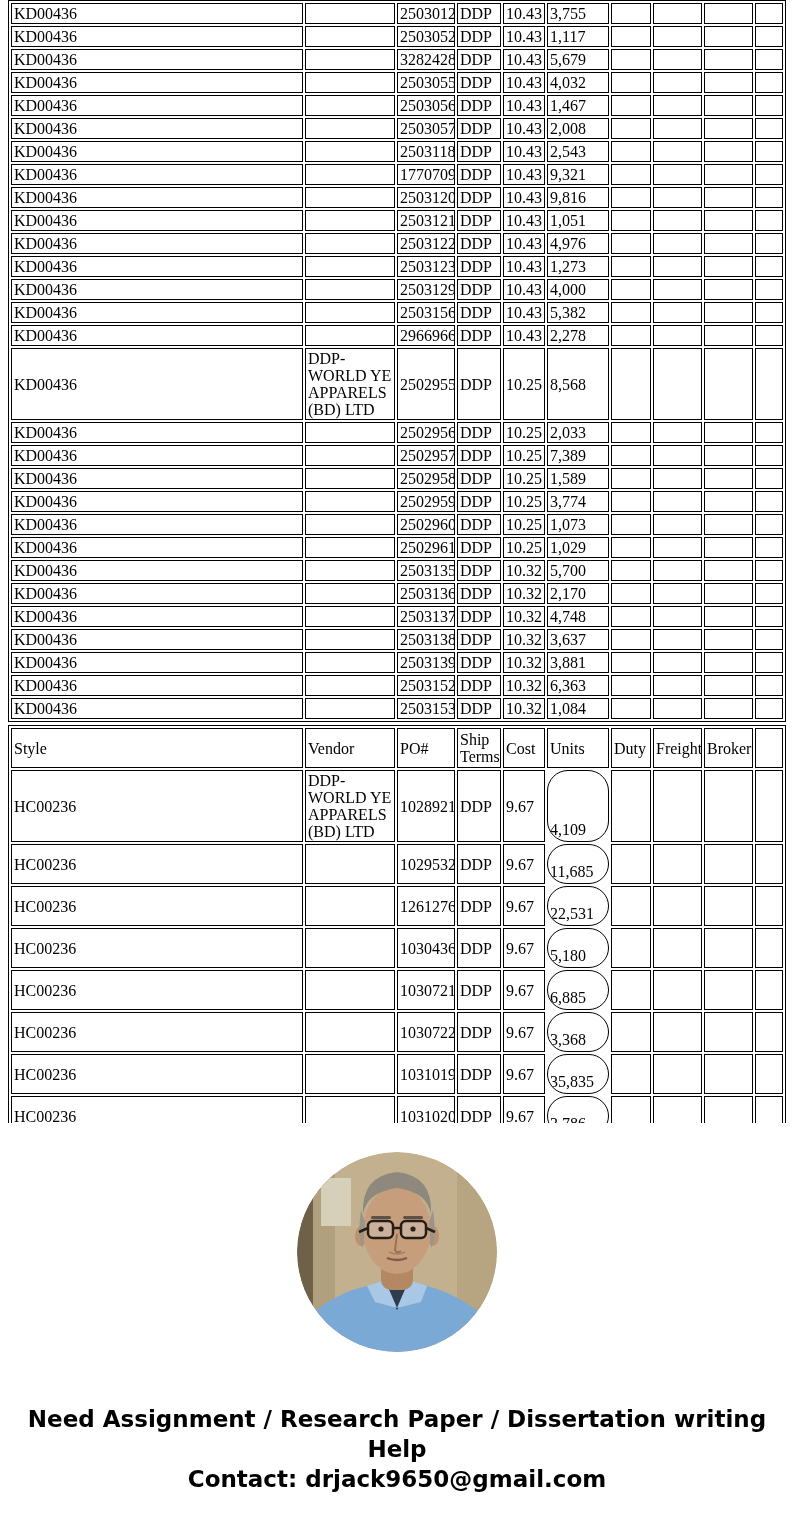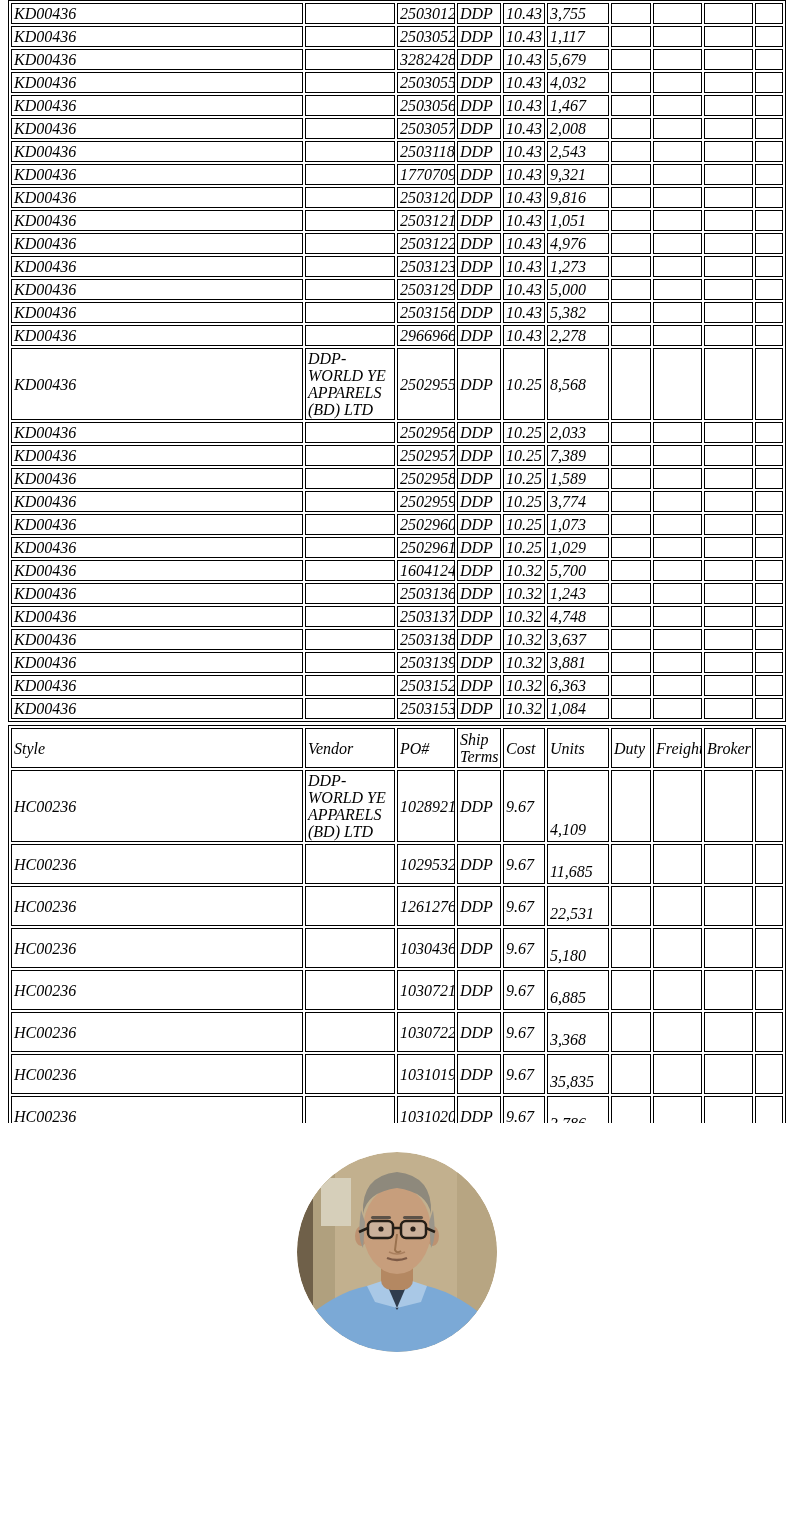--- a/index.html
+++ b/index.html
@@ -8,35 +8,34 @@
     font-family:"Liberation Serif", serif; color:#000;
   }
   .tables-clip {
     height:1123px; overflow:hidden; padding:0 8px; box-sizing:border-box;
   }
   table.data-table {
     width:778px; table-layout:fixed;
     border-collapse:separate; border-spacing:2px;
     border:1px solid #000;
     font-size:16px;
-    font-style:italic;
   }
   table.data-table.t2 { margin-top:3px; }
   table.data-table td, table.data-table th {
     border:1px solid #000;
     padding:1px 2px;
     line-height:17px;
     text-align:left;
     vertical-align:middle;
     overflow:hidden;
     font-weight:normal;
   }
   table.t2 thead th { height:36px;margin-top:8px; }
   table.t2 tbody td { height:34px; }
-  table.t2 tbody td.col-units { vertical-align:bottom; padding-bottom:3px; }
+  table.t2 tbody td.col-units { vertical-align:bottom; padding-bottom:3px;border-radius:21px; }
   .avatar-wrap { margin-top:29px; display:flex; justify-content:center; }
   .avatar-wrap svg { display:block; border-radius:50%; }
   .promo {
     margin-top:52px;
     text-align:center;
     font-family:"DejaVu Sans", sans-serif;
     font-weight:bold;
     font-size:23px;
     line-height:30px;
   }
@@ -207,21 +206,21 @@
             <td class="col-freight"></td>
             <td class="col-broker"></td>
             <td class="col-extra"></td>
           </tr>
           <tr>
             <td class="col-style">KD00436</td>
             <td class="col-vendor"></td>
             <td class="col-po">2503129</td>
             <td class="col-ship">DDP</td>
             <td class="col-cost">10.43</td>
-            <td class="col-units">5,000</td>
+            <td class="col-units">4,000</td>
             <td class="col-duty"></td>
             <td class="col-freight"></td>
             <td class="col-broker"></td>
             <td class="col-extra"></td>
           </tr>
           <tr>
             <td class="col-style">KD00436</td>
             <td class="col-vendor"></td>
             <td class="col-po">2503156</td>
             <td class="col-ship">DDP</td>
@@ -324,36 +323,36 @@
             <td class="col-cost">10.25</td>
             <td class="col-units">1,029</td>
             <td class="col-duty"></td>
             <td class="col-freight"></td>
             <td class="col-broker"></td>
             <td class="col-extra"></td>
           </tr>
           <tr>
             <td class="col-style">KD00436</td>
             <td class="col-vendor"></td>
-            <td class="col-po">1604124</td>
+            <td class="col-po">2503135</td>
             <td class="col-ship">DDP</td>
             <td class="col-cost">10.32</td>
             <td class="col-units">5,700</td>
             <td class="col-duty"></td>
             <td class="col-freight"></td>
             <td class="col-broker"></td>
             <td class="col-extra"></td>
           </tr>
           <tr>
             <td class="col-style">KD00436</td>
             <td class="col-vendor"></td>
             <td class="col-po">2503136</td>
             <td class="col-ship">DDP</td>
             <td class="col-cost">10.32</td>
-            <td class="col-units">1,243</td>
+            <td class="col-units">2,170</td>
             <td class="col-duty"></td>
             <td class="col-freight"></td>
             <td class="col-broker"></td>
             <td class="col-extra"></td>
           </tr>
           <tr>
             <td class="col-style">KD00436</td>
             <td class="col-vendor"></td>
             <td class="col-po">2503137</td>
             <td class="col-ship">DDP</td>
@@ -588,14 +587,18 @@
         <circle cx="116" cy="77" r="2.6" fill="#2a211a"></circle>
 
         <path d="M100,82 L98,98 Q100,102 104,99" fill="none" stroke="#9a724f" stroke-width="2"></path>
 
         <path d="M90,106 Q100,110 110,106" fill="none" stroke="#7d5a46" stroke-width="2.4"></path>
         <path d="M92,100 Q100,104 108,100" fill="none" stroke="#a97f5e" stroke-width="1.6"></path>
       </g>
     </svg>
   </div>
 
+  <div class="promo">
+    <div class="line1">Need Assignment / Research Paper / Dissertation writing Help</div>
+    <div class="line2">Contact: drjack9650@gmail.com</div>
+  </div>
 
 </div>
 
 </body></html>

